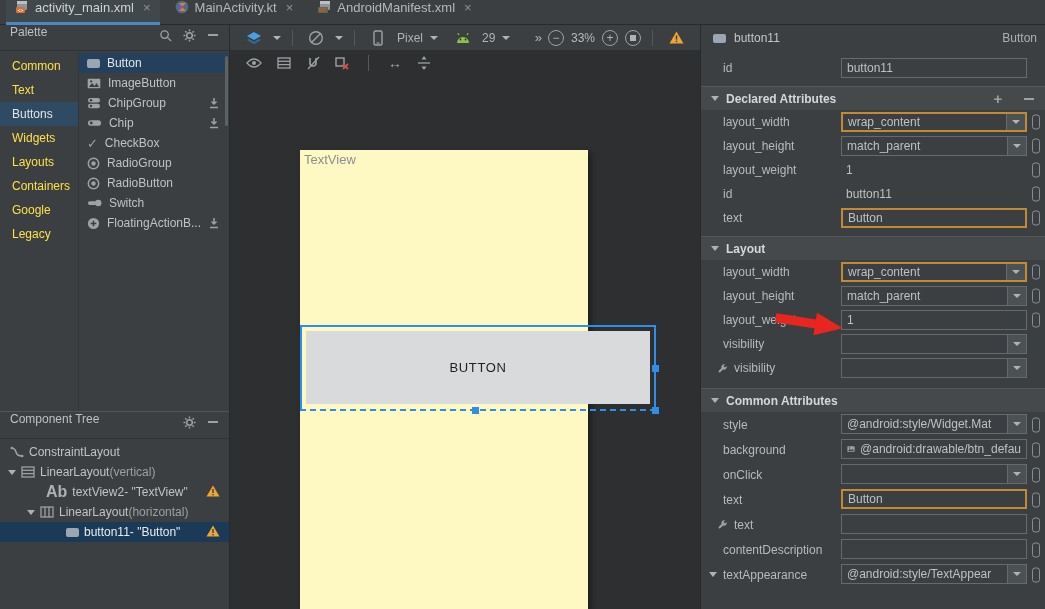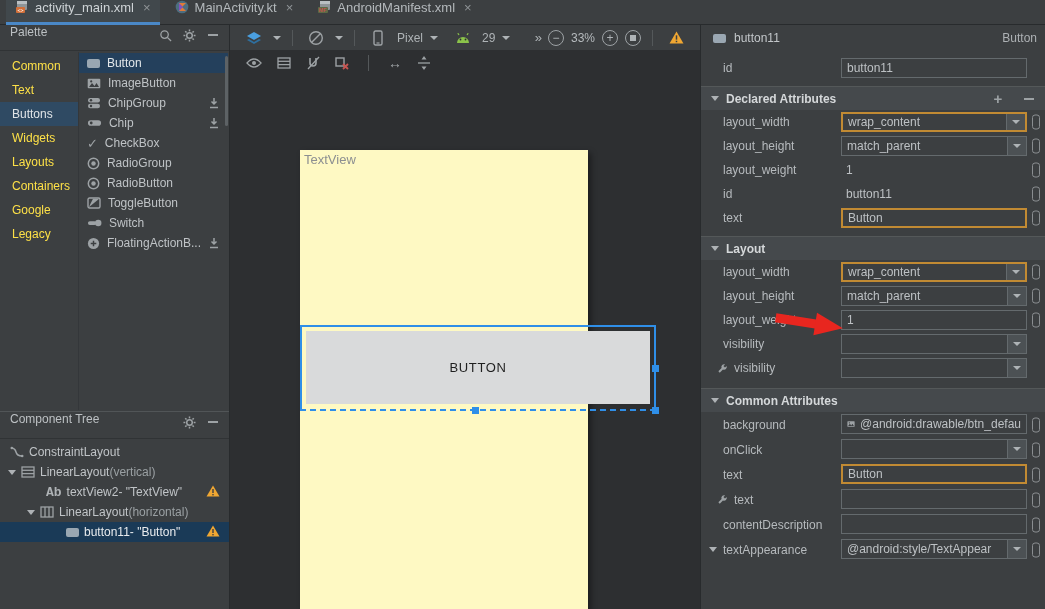--- a/index.html
+++ b/index.html
@@ -36,21 +36,21 @@
   .pitem .dl{margin-left:auto}
   .thumb{position:absolute;right:0px;top:4px;width:3px;height:70px;background:#5d6265;border-radius:2px}
   .btnrect{width:13px;height:9px;background:#9aa7b2;border-radius:2px;flex:none}
   
   .ctree{position:absolute;left:0;top:386px;right:0;bottom:0;border-top:1px solid #515557}
   .trow{height:20px;display:flex;align-items:center;gap:5px;color:#c0c4c7;position:relative;box-sizing:border-box}
   .trow .sfx{color:#9aa0a3}
   .trow.sel{background:#1a3a57;color:#e8ebee}
   .trow .warn{position:absolute;right:9px;top:3px}
   .tcaret{width:0;height:0;border-left:4px solid transparent;border-right:4px solid transparent;border-top:5px solid #aeb2b5;flex:none}
-  .abic{font-size:13px;font-weight:bold;color:#aeb2b5;font-family:Liberation Mono, monospace}
+  .abic{font-size:16px;font-weight:bold;color:#aeb2b5;font-family:Liberation Sans, sans-serif}
   
   #mid{position:absolute;left:230px;top:25px;width:470px;height:584px}
   .mtoolbar{height:25px;display:flex;align-items:center;padding:0 12px;gap:7px;background:#3c3f41;color:#aeb3b6;font-size:12px}
   .vdiv{width:1px;height:16px;background:#54585a;margin:0 4px}
   .caret{width:0;height:0;border-left:4px solid transparent;border-right:4px solid transparent;border-top:4px solid #aeb3b6;display:inline-block}
   .zbtn{width:16px;height:16px;border:1px solid #9da2a5;border-radius:50%;display:flex;align-items:center;justify-content:center;color:#aeb3b6;font-size:12px;line-height:1;box-sizing:border-box}
   .chev{font-size:13px;color:#aeb3b6;letter-spacing:-1px}
   .surface{position:absolute;top:25px;left:0;right:0;bottom:0;background:#2d2f31}
   .stoolbar{height:26px;display:flex;align-items:center;gap:15px;padding:0 16px;color:#9da2a5}
   .canvas{position:absolute;left:70px;top:100px;width:288px;height:459px;background:#fef9c3;box-shadow:3px 3px 6px rgba(0,0,0,.4)}
@@ -326,26 +326,20 @@
           </svg>
         <span>RadioGroup</span>
       </div>
       <div class="pitem">
         <svg width="13" height="13">
             <use href="#i-radio"></use>
           </svg>
         <span>RadioButton</span>
       </div>
       <div class="pitem">
-        <svg width="14" height="12">
-            <use href="#i-toggle"></use>
-          </svg>
-        <span>ToggleButton</span>
-      </div>
-      <div class="pitem">
         <svg width="15" height="8">
             <use href="#i-switch"></use>
           </svg>
         <span>Switch</span>
       </div>
       <div class="pitem">
         <svg width="13" height="13">
             <use href="#i-fab"></use>
           </svg>
         <span>FloatingActionB...</span>
@@ -621,20 +615,30 @@
           <span class="caret"></span>
         </span>
       </div>
   </div>
 
   <div class="sechead sec-gap8">
     <span class="tcaret"></span>
     <span>Common Attributes</span>
   </div>
   <div class="arow c25">
+    <span class="lab">style</span>
+    <div class="fld dd">
+        <span>@android:style/Widget.Mat</span>
+        <span class="ddb">
+          <span class="caret"></span>
+        </span>
+      </div>
+    <span class="flag"></span>
+  </div>
+  <div class="arow c25">
     <span class="lab">background</span>
     <div class="fld">
         <svg width="13" height="10">
           <use href="#i-img"></use>
         </svg>
         <span>@android:drawable/btn_defau</span>
       </div>
     <span class="flag"></span>
   </div>
   <div class="arow c25">

